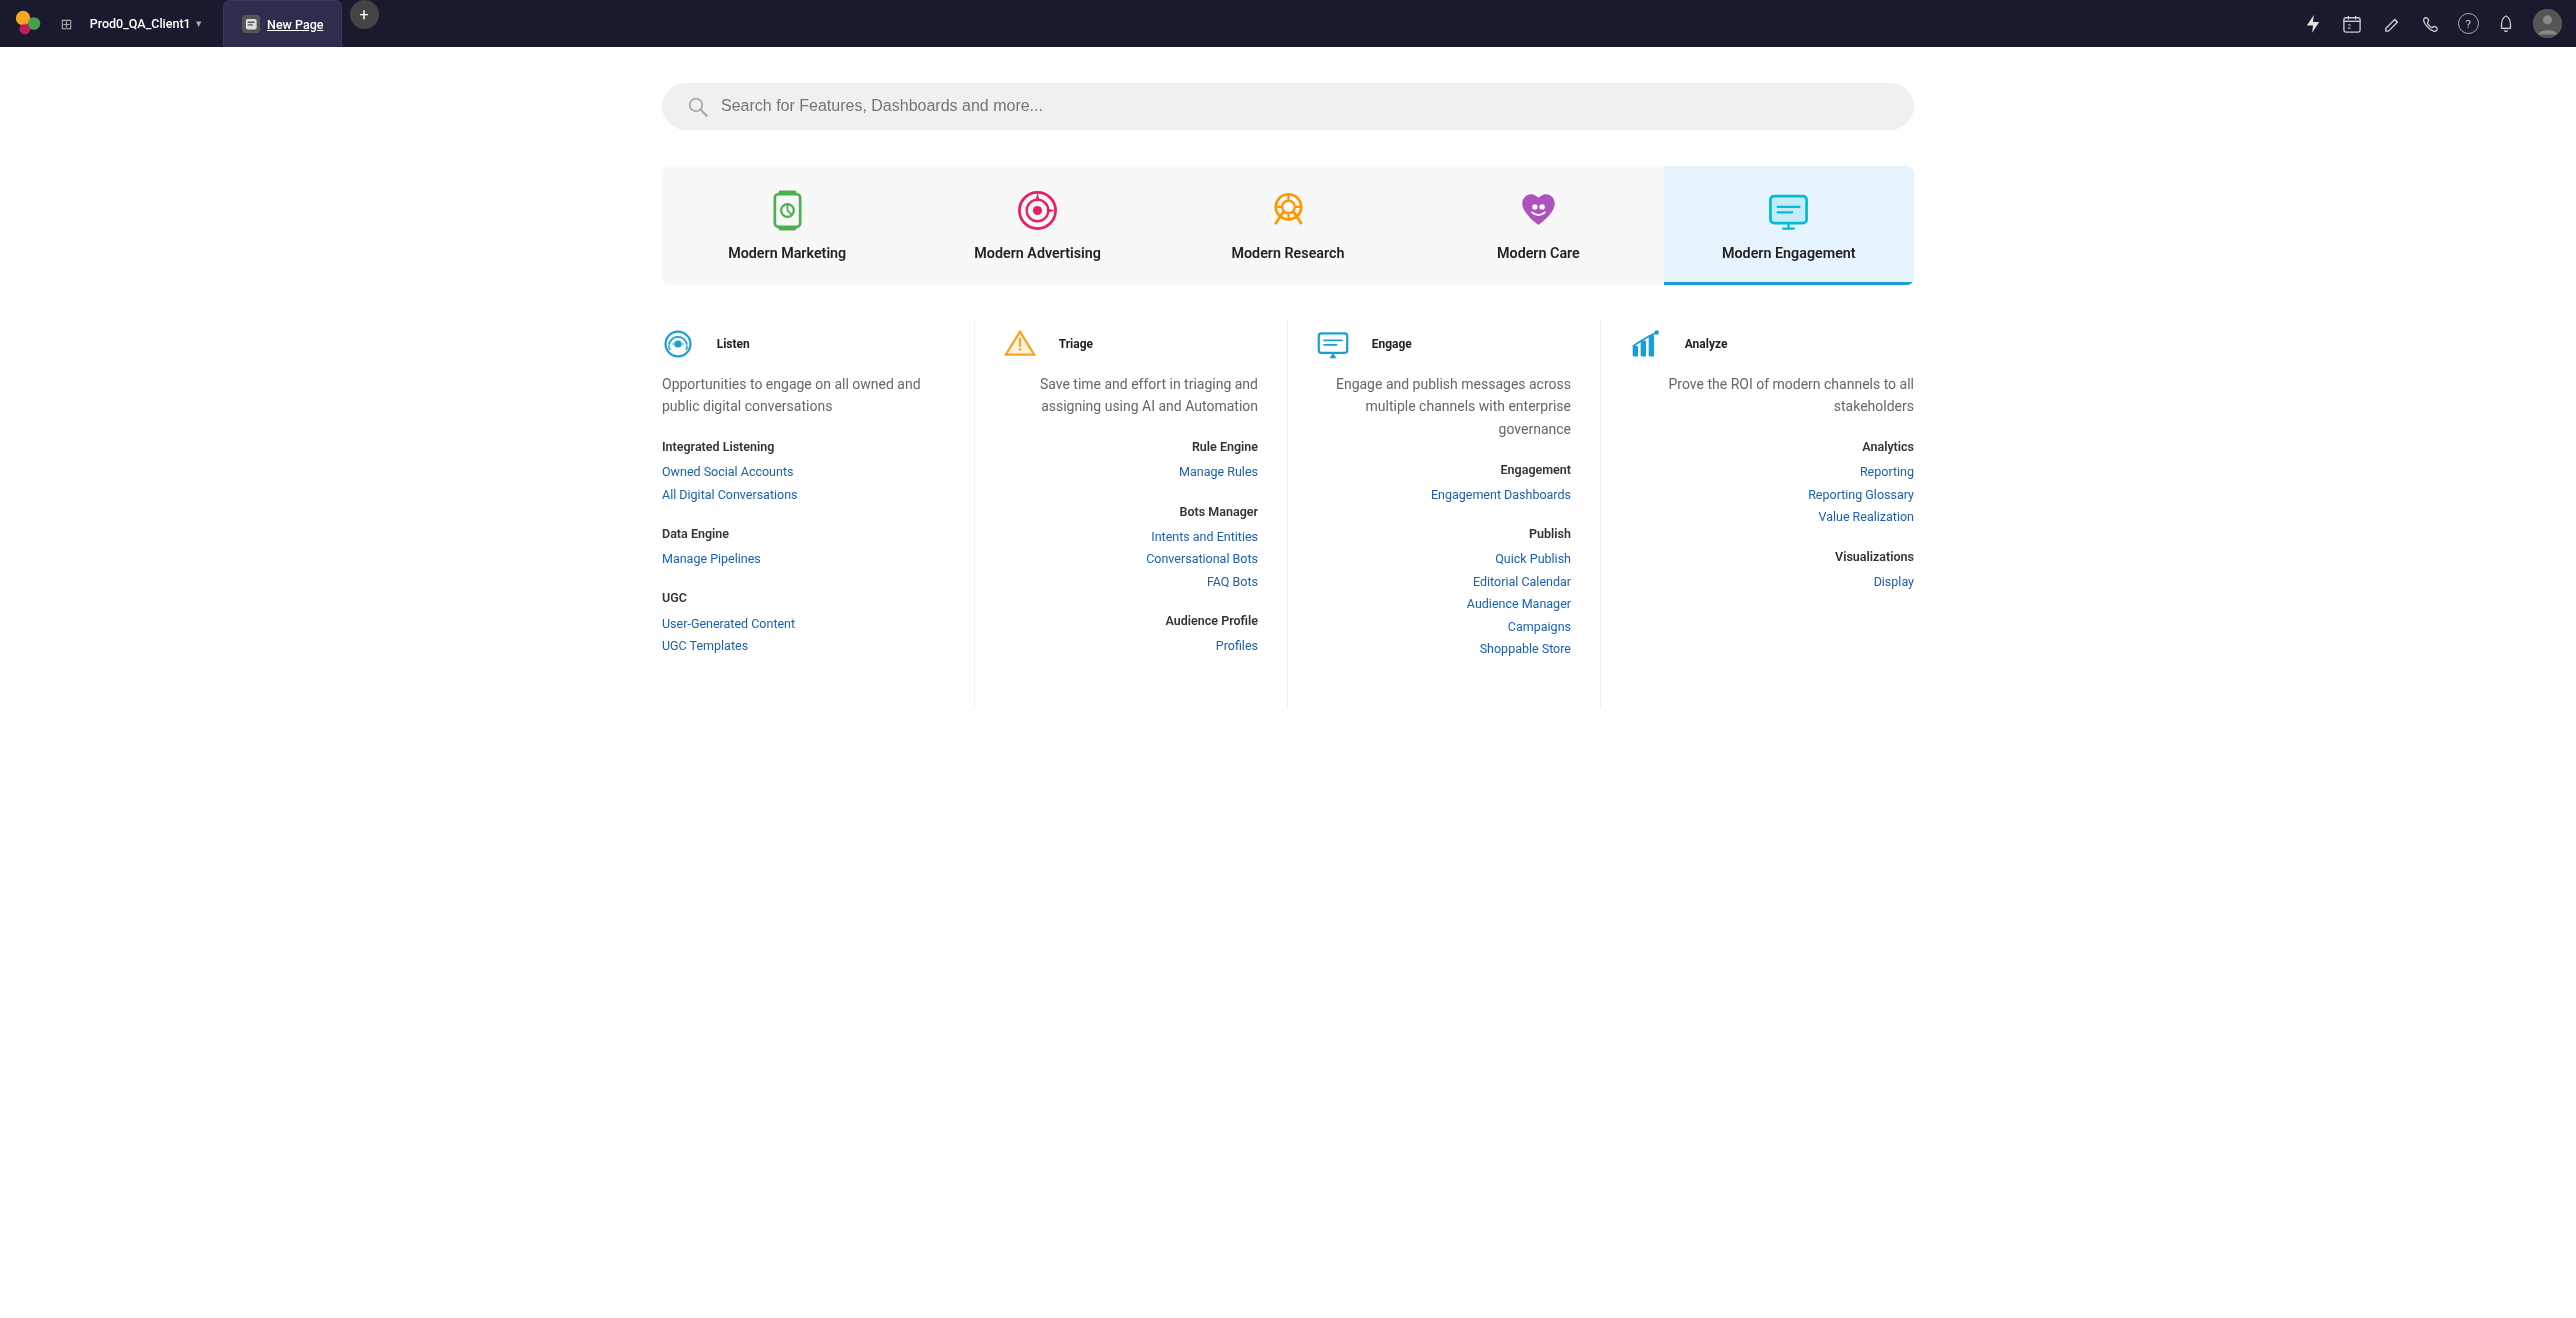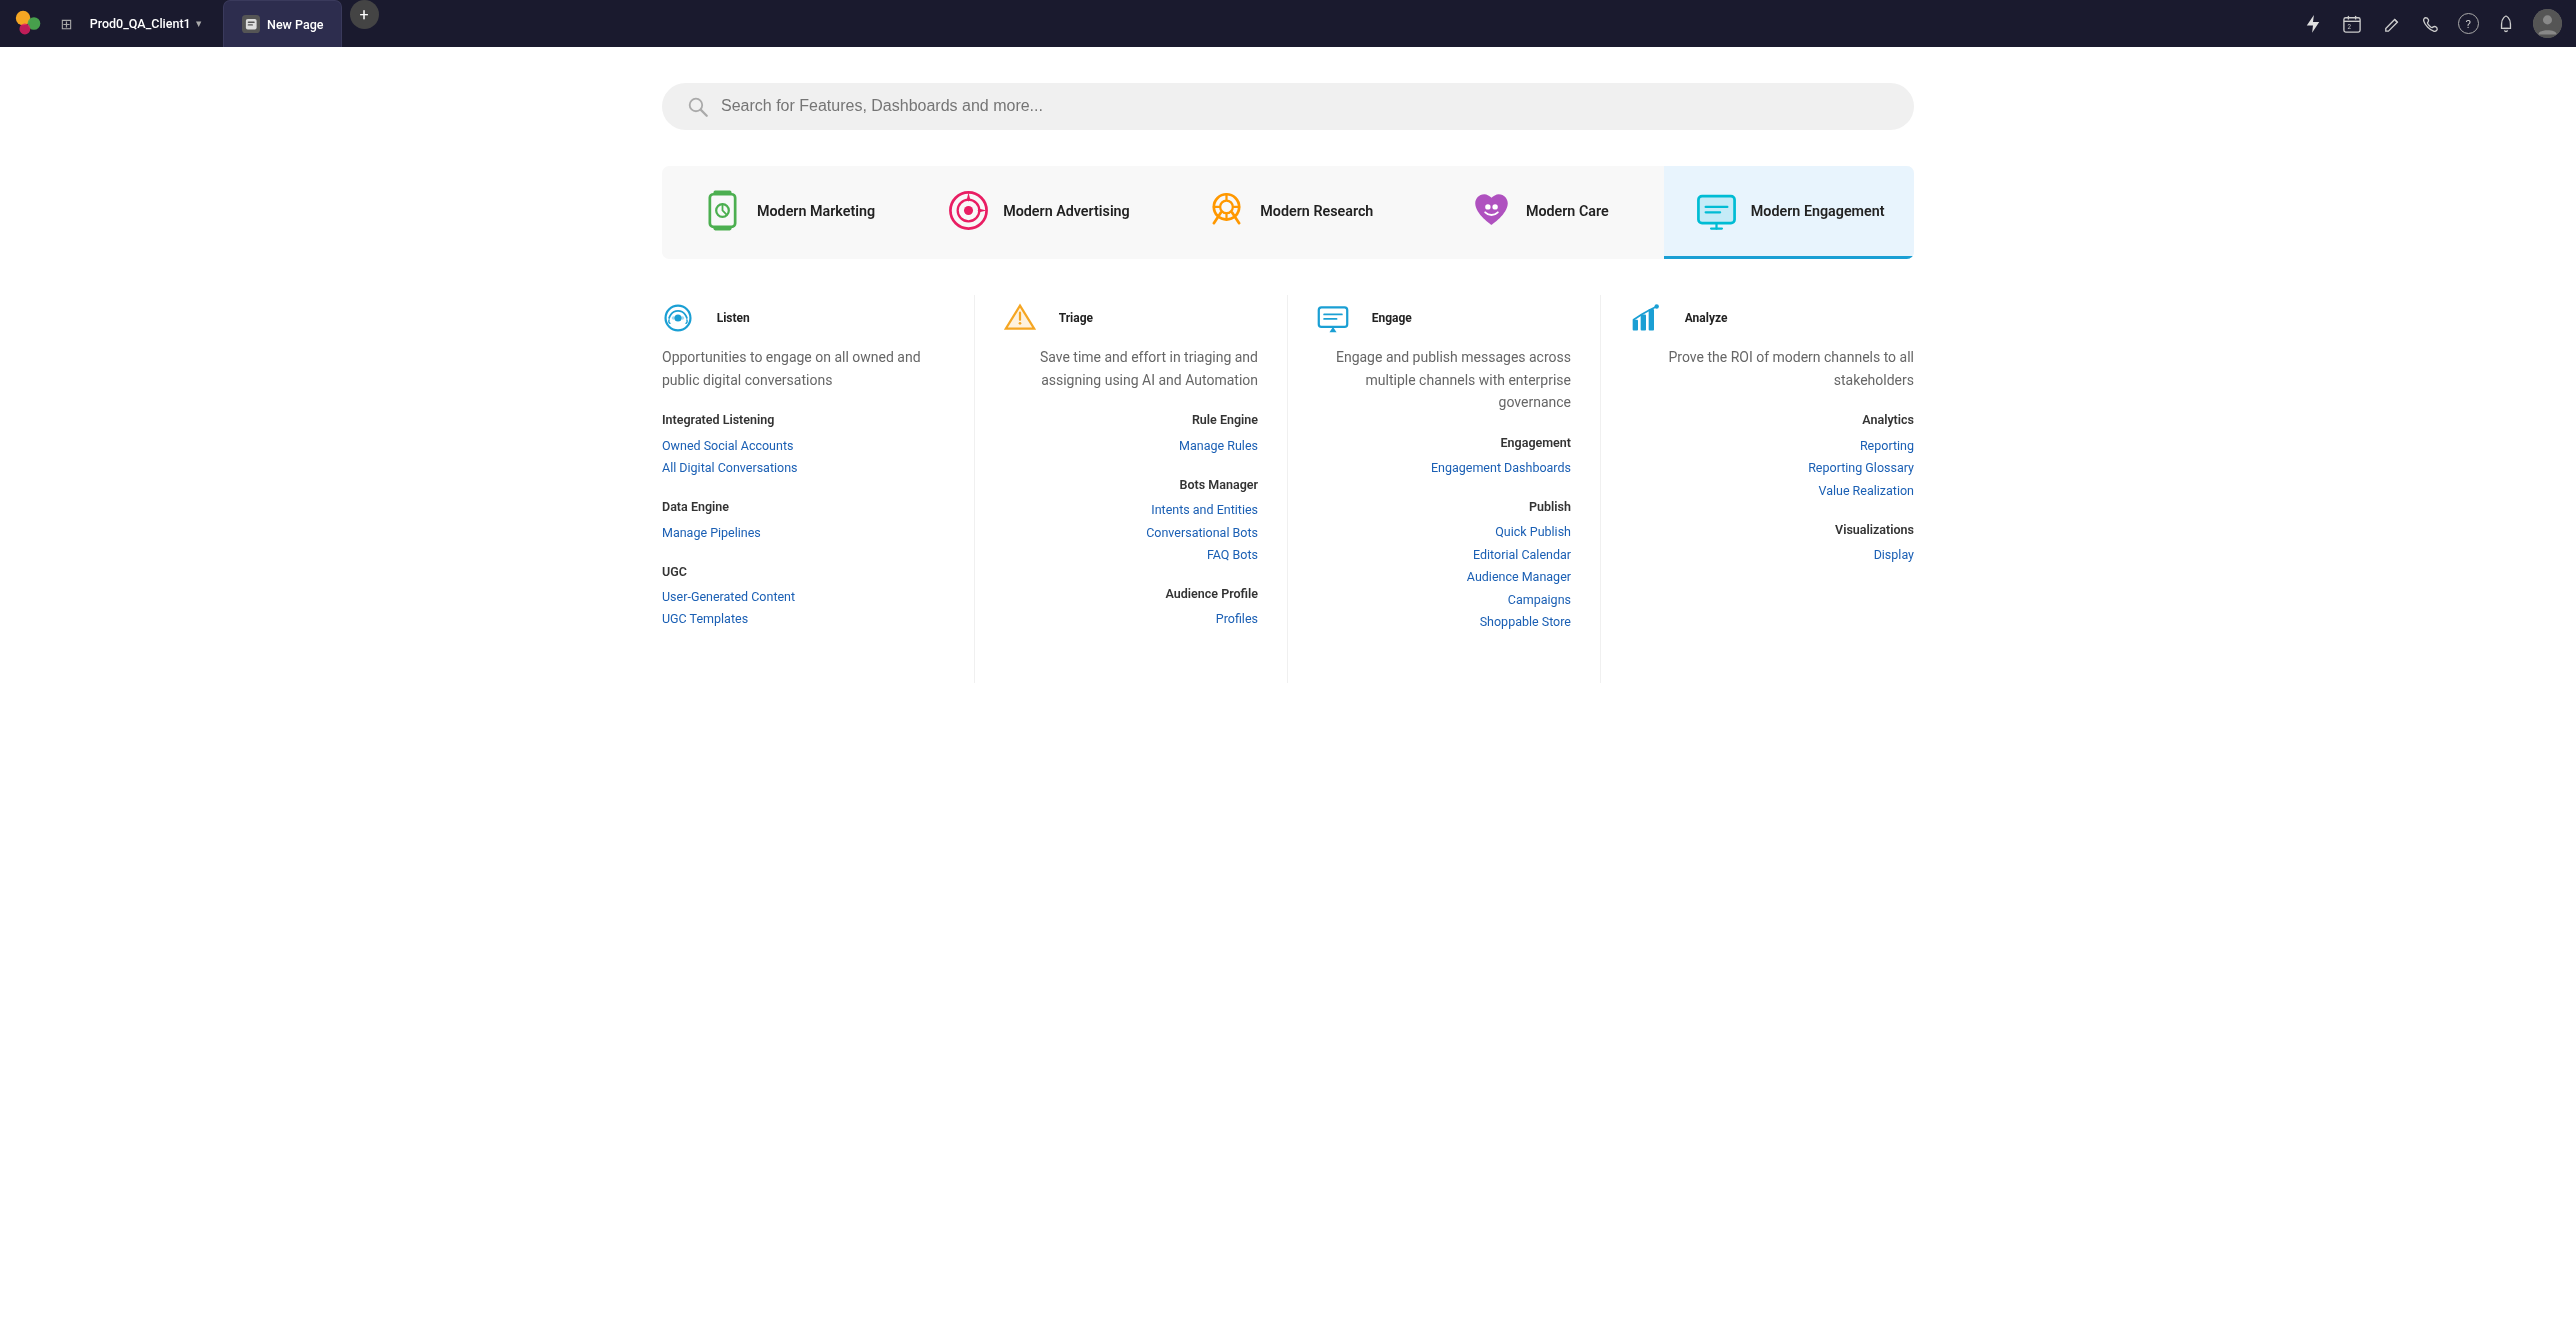--- a/index.html
+++ b/index.html
@@ -45,20 +45,21 @@
       padding: 0 18px;
       color: white;
       font-size: 12.5px;
       font-weight: 500;
       background: #2d2d4e;
       border-radius: 7.2px 7.2px 0 0;
       cursor: pointer;
       position: relative;
       border: 0.9px solid #3a3a5c;
       border-bottom: none;
+      text-decoration: underline;
     }
     .nav-tab .tab-icon {
       width: 18px;
       height: 18px;
       background: #555;
       border-radius: 3.6px;
       display: flex;
       align-items: center;
       justify-content: center;
       font-size: 9.8px;
@@ -149,21 +150,21 @@
       align-items: stretch;
       margin-bottom: 36px;
       overflow: hidden;
       max-width: 1252px;
       margin-left: auto;
       margin-right: auto;
     }
     .category-tab {
       flex: 1;
       display: flex;
-      flex-direction: row;
+      flex-direction: column;
       align-items: center;
       justify-content: center;
       padding: 21.5px 18px;
       gap: 10.7px;
       cursor: pointer;
       border-bottom: 3.6px solid transparent;
       transition: background 0.2s;
     }
     .category-tab.active {
       background: #e8f4fd;

